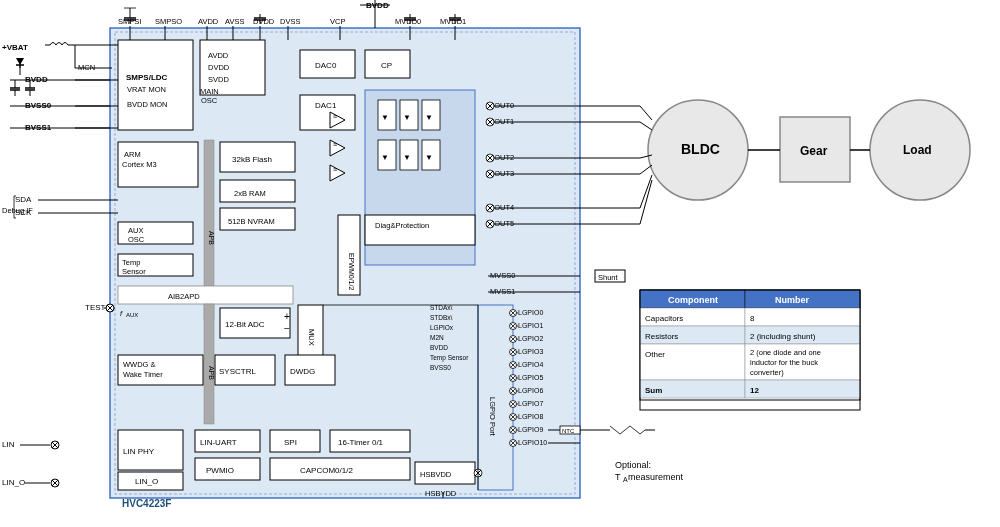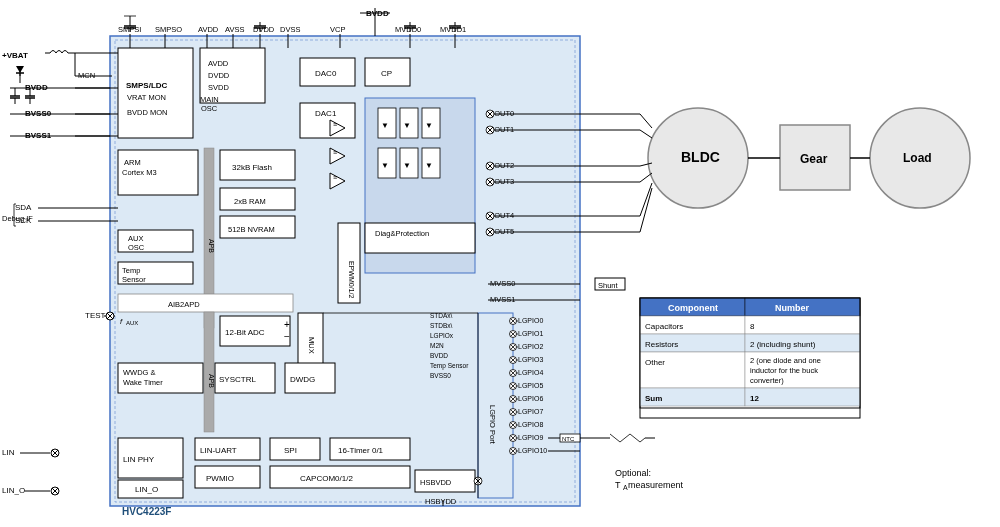--- a/index.html
+++ b/index.html
@@ -7,21 +7,21 @@
       background: #fff;
       font-family: Arial, sans-serif;
       font-size: 9px;
       width: 1000px;
       height: 527px;
       overflow: hidden;
       position: relative;
     }
     .diagram-container {
       position: absolute;
-      top: 8px; left: 0;
+      top: 0; left: 0;
       width: 1000px;
       height: 389px;
       background: #fff;
       border-radius: 19px;
     }
     svg {
       width: 1000px;
       height: 527px;
     }
     text {

